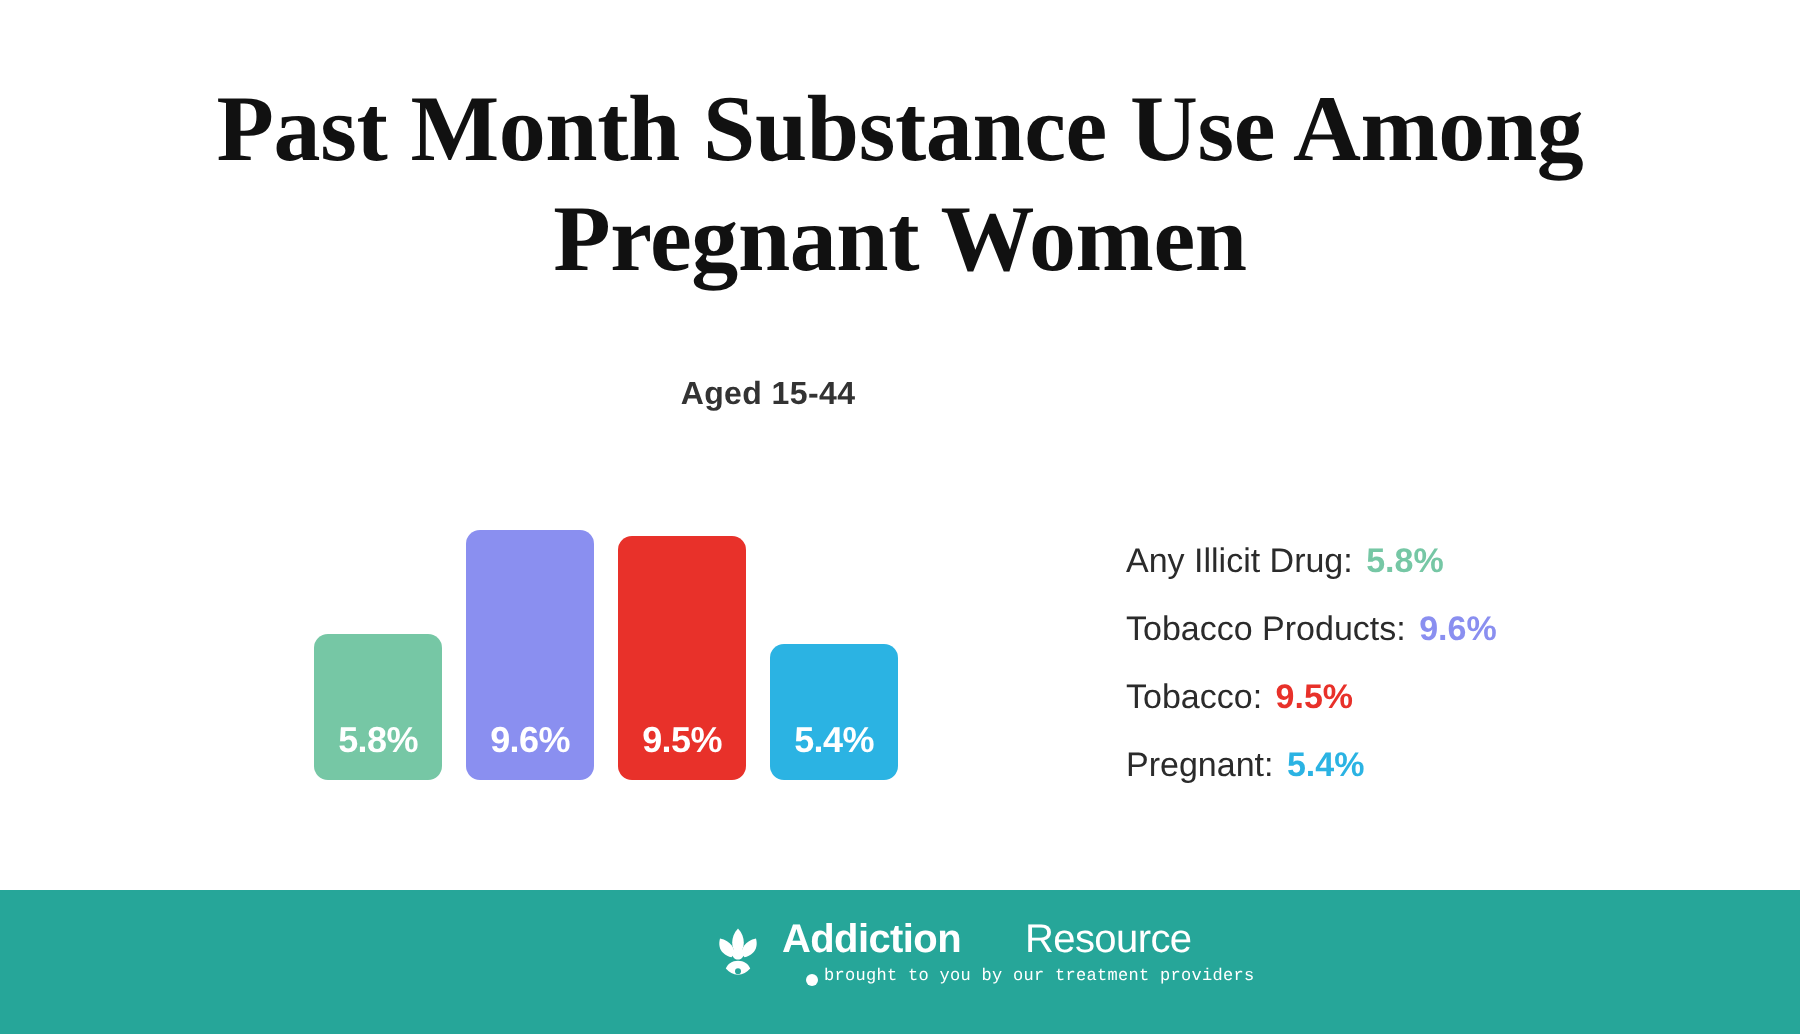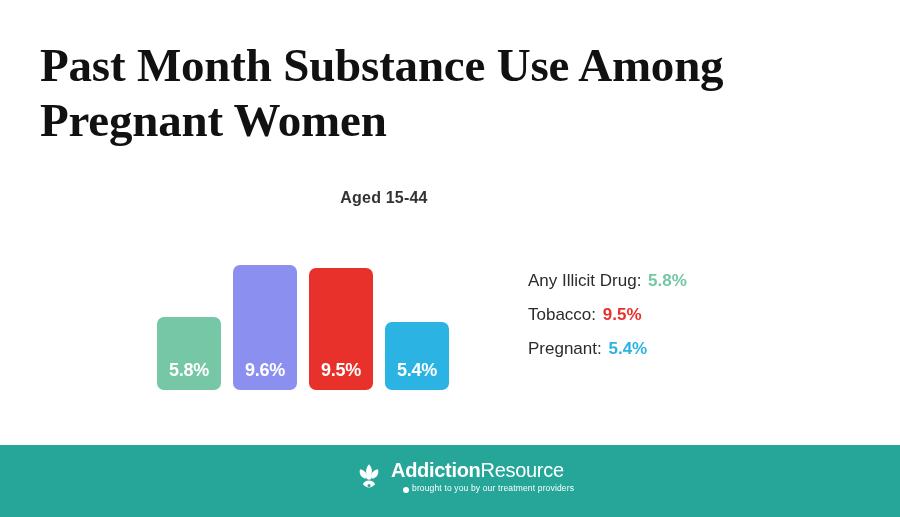--- a/index.html
+++ b/index.html
@@ -22,20 +22,21 @@
     height: 517px;
     background: #ffffff;
   }
 
   
   #title-block {
     position: absolute;
     left: 0;
     top: 38px;
     width: 900px;
+    text-align: center;
   }
 
   #page-title {
     font-family: "Liberation Serif", "DejaVu Serif", serif;
     font-weight: bold;
     font-size: 47px;
     line-height: 55px;
     color: #111111;
     letter-spacing: -0.2px;
     padding: 0 40px;
@@ -102,21 +103,21 @@
   }
 
   .legend-row {
     font-family: "Liberation Sans", sans-serif;
     font-size: 17px;
     line-height: 34px;
     color: #2b2b2b;
     white-space: nowrap;
   }
 
-  .legend-label { font-weight: normal; }
+  .legend-label { font-weight: normal; margin-left: 35px; }
 
   .legend-value {
     font-weight: bold;
     margin-left: 2px;
   }
 
   
   #footer {
     position: absolute;
     left: 0;
@@ -145,24 +146,24 @@
 
   #logo-wordmark {
     font-family: "Liberation Sans", sans-serif;
     font-size: 20px;
     color: #ffffff;
     letter-spacing: -0.3px;
     white-space: nowrap;
   }
 
   #logo-word-addiction { font-weight: bold; margin-top: 10px; }
-  #logo-word-resource  { font-weight: normal; }
+  #logo-word-resource  { font-weight: normal; padding-left: 32px; }
 
   #logo-tagline {
-    font-family: Liberation Sans, sans-serif;
+    font-family: Liberation Mono, monospace;
     font-size: 8.5px;
     color: #ffffff;
     letter-spacing: 0.15px;
     margin-top: 4px;
     white-space: nowrap;
     display: flex;
     align-items: flex-end;
     gap: 3px;
     padding-left: 12px;
   }
@@ -198,20 +199,21 @@
           <span class="bar-value">9.5%</span>
         </div>
         <div class="bar" style="height: 68px; background: rgb(43, 179, 227);">
           <span class="bar-value">5.4%</span>
         </div>
       </div>
   </div>
 
   <div id="legend">
       <div class="legend-row"><span class="legend-label">Any Illicit Drug:</span><span class="legend-value" style="color: rgb(118, 199, 165);"> 5.8%</span></div>
+      <div class="legend-row"><span class="legend-label">Tobacco Products:</span><span class="legend-value" style="color: rgb(138, 143, 240);"> 9.6%</span></div>
       <div class="legend-row"><span class="legend-label">Tobacco:</span><span class="legend-value" style="color: rgb(232, 49, 42);"> 9.5%</span></div>
       <div class="legend-row"><span class="legend-label">Pregnant:</span><span class="legend-value" style="color: rgb(43, 179, 227);"> 5.4%</span></div>
     </div>
 
   <div id="footer" style="background: rgb(38, 166, 153);">
     <div id="logo-group">
       <svg id="logo-mark" viewBox="0 0 30 30" xmlns="http://www.w3.org/2000/svg" aria-hidden="true">
         <g fill="#ffffff">
           <path d="M15 3.2c2.0 2.1 2.9 4.6 2.9 7.0 0 2.0-.7 3.8-1.6 5.0h-2.6c-.9-1.2-1.6-3.0-1.6-5.0 0-2.4.9-4.9 2.9-7.0z"></path>
           <path d="M6.0 8.2c2.7.5 4.7 1.9 5.9 3.6 1.0 1.4 1.4 2.9 1.4 4.2l-1.6 1.6c-1.3-.2-2.9-.9-4.2-2.2C5.8 13.7 5.2 11.1 6.0 8.2z"></path>

